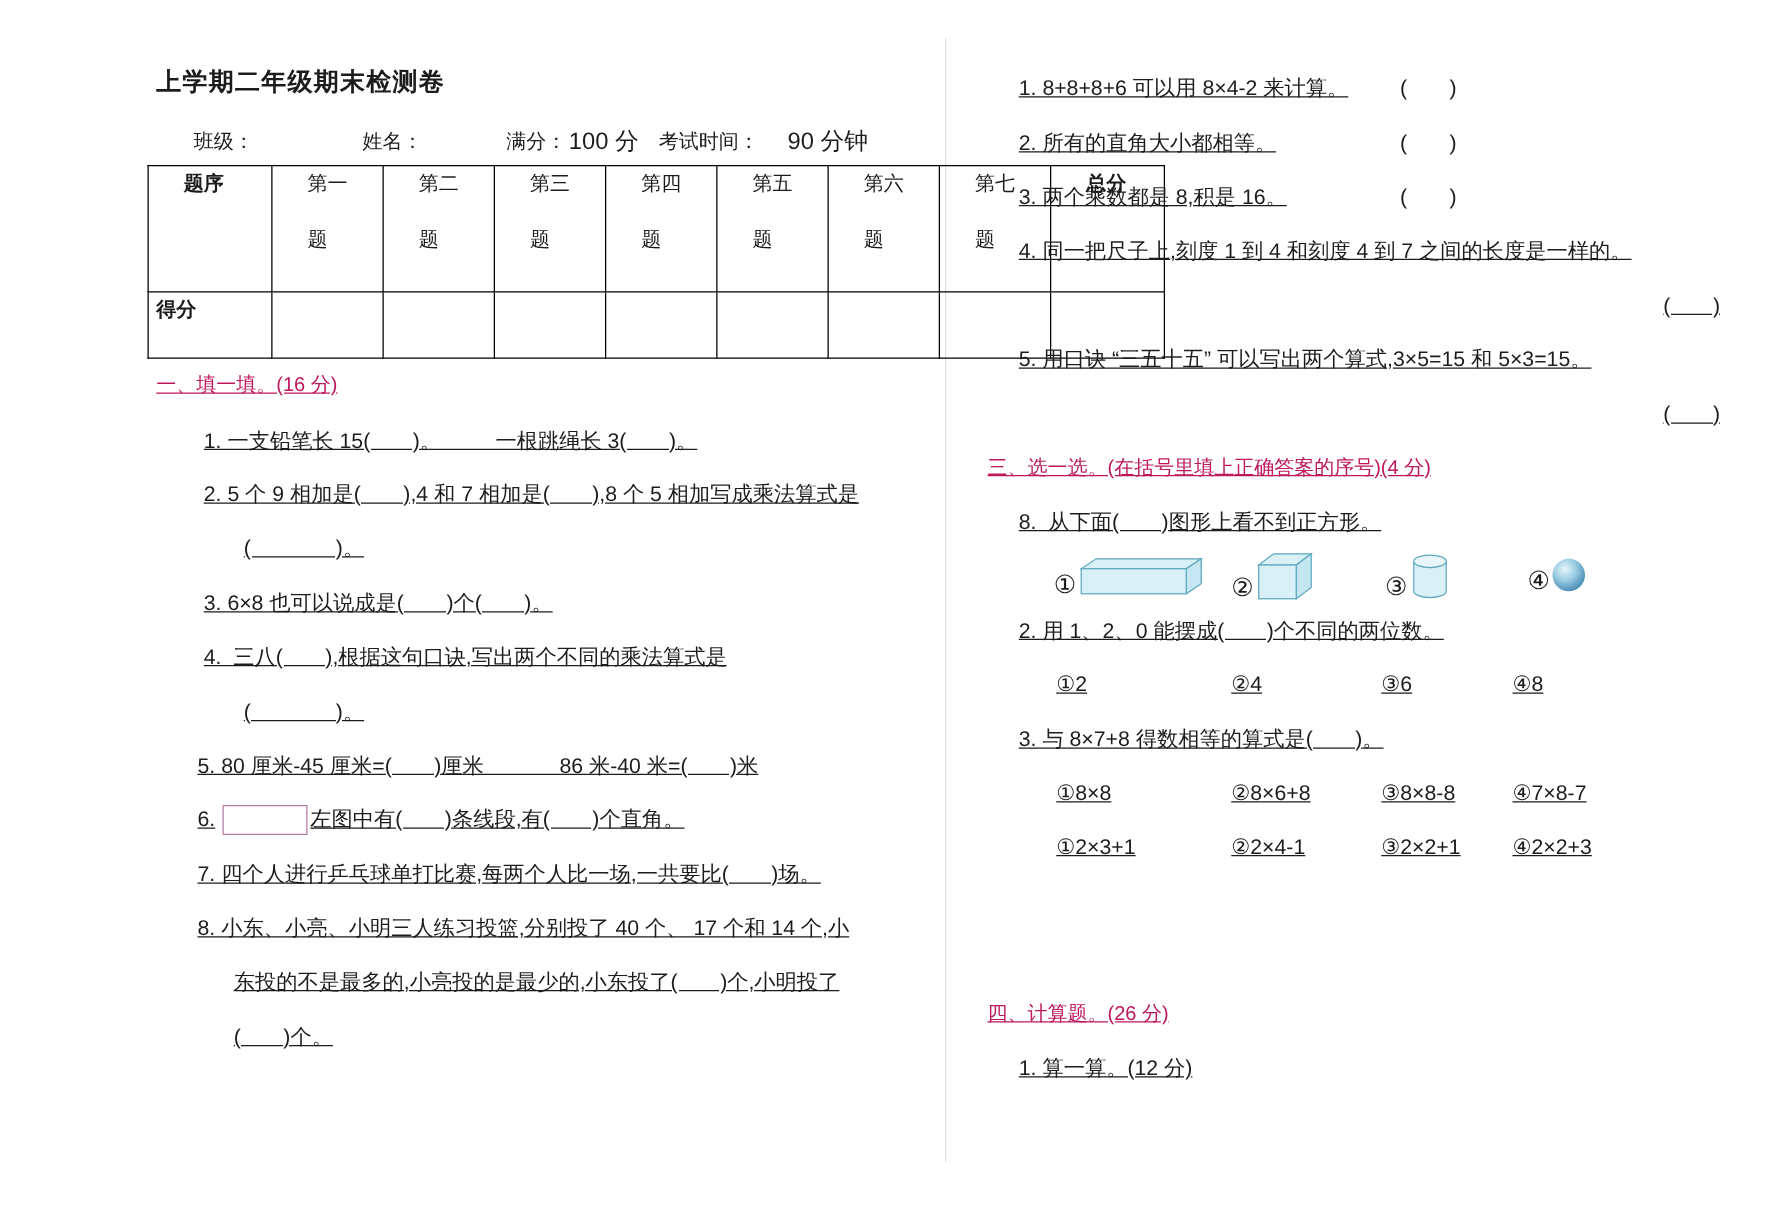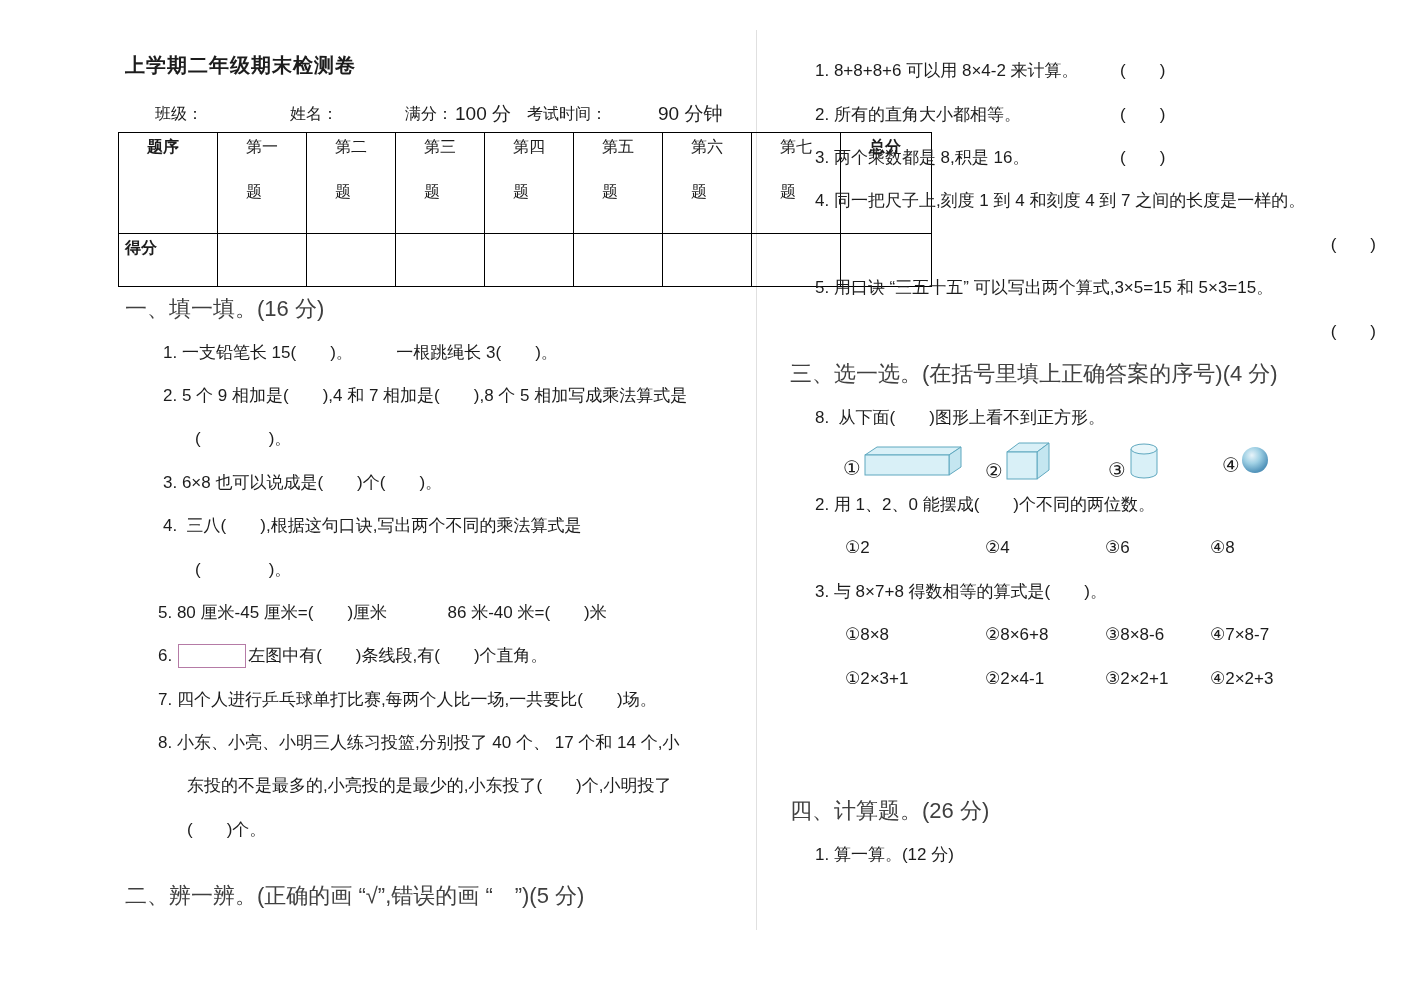--- a/index.html
+++ b/index.html
@@ -25,22 +25,22 @@
   td.hd{font-weight:bold;font-size:17px;}
   td.qcol{font-size:15px;}
   td.qcol .t2{margin-top:24px;}
   tr.r1 td{height:92px;padding-left:28px;}
   tr.r2 td{height:44px;}
 
   
   .col{position:absolute;}
   .leftcol{left:125px;top:287px;width:616px;}
   .rightcol{left:790px;top:49px;width:604px;}
-  .line{height:43.4px;display:flex;align-items:center;font-size:17px;position:relative;}
-  .heading{color:#404040;font-size:22px;text-align:right;}
+  .line{height:43.4px;display:flex;align-items:center;font-size:17px;position:relative;text-decoration:underline;}
+  .heading{color:#be185d;font-size:16px;text-align:right;}
   .ind1{padding-left:38px;}
   .ind1b{padding-left:33px;}
   .ind2{padding-left:70px;}
   .ind2b{padding-left:62px;}
   .indj{padding-left:25px;}
   .mt23{margin-top:23px;}
   .mt3{margin-top:3px;}
 
   
   .jbracket{position:absolute;left:330px;top:0;height:100%;display:flex;align-items:center;}
@@ -68,21 +68,21 @@
 <div class="divider"></div>
 
 <div class="title pre">上学期二年级期末检测卷</div>
 
 <div class="info-row">
   <span style="left:155px" class="pre">班级：</span>
   <span style="left:290px" class="pre">姓名：</span>
   <span style="left:405px" class="pre">满分：</span>
   <span style="left:455px" class="pre iv">100 分</span>
   <span style="left:527px" class="pre">考试时间：</span>
-  <span style="left:658px" class="pre iv">90 分钟</span>
+  <span style="left:630px" class="pre iv">90 分钟</span>
 </div>
 
 <table class="score">
   <tbody>
       <tr class="r1">
     <td class="hd" style="width:64px">题序</td>
     <td class="qcol" style="width:54px">
           <div>第一</div>
           <div class="t2">题</div>
         </td>
@@ -137,21 +137,20 @@
   <div class="line ind1b pre">5. 80 厘米-45 厘米=(　　)厘米　　　  86 米-40 米=(　　)米</div>
   <div class="line ind1b">
     <span class="pre">6.</span>
     <span class="rect-box"></span>
     <span class="pre">左图中有(　　)条线段,有(　　)个直角。</span>
   </div>
   <div class="line ind1b pre">7. 四个人进行乒乓球单打比赛,每两个人比一场,一共要比(　　)场。</div>
   <div class="line ind1b pre">8. 小东、小亮、小明三人练习投篮,分别投了 40 个、 17 个和 14 个,小</div>
   <div class="line ind2b pre">东投的不是最多的,小亮投的是最少的,小东投了(　　)个,小明投了</div>
   <div class="line ind2b pre">(　　)个。</div>
-  <div class="line heading pre mt23">二、辨一辨。(正确的画 “√”,错误的画 “　”)(5 分)</div>
 </div>
 
 <div class="col rightcol">
   <div class="line indj">
     <span class="pre">1. 8+8+8+6 可以用 8×4-2 来计算。</span>
     <span class="jbracket pre">(　　)</span>
   </div>
   <div class="line indj">
     <span class="pre">2. 所有的直角大小都相等。</span>
     <span class="jbracket pre">(　　)</span>
@@ -202,21 +201,21 @@
   <div class="line opts">
     <span class="pre">①2</span>
     <span class="pre">②4</span>
     <span class="pre">③6</span>
     <span class="pre">④8</span>
   </div>
   <div class="line indj pre">3. 与 8×7+8 得数相等的算式是(　　)。</div>
   <div class="line opts">
     <span class="pre">①8×8</span>
     <span class="pre">②8×6+8</span>
-    <span class="pre">③8×8-6</span>
+    <span class="pre">③8×8-8</span>
     <span class="pre">④7×8-7</span>
   </div>
   <div class="line opts">
     <span class="pre">①2×3+1</span>
     <span class="pre">②2×4-1</span>
     <span class="pre">③2×2+1</span>
     <span class="pre">④2×2+3</span>
   </div>
 
   <div class="line"></div>

